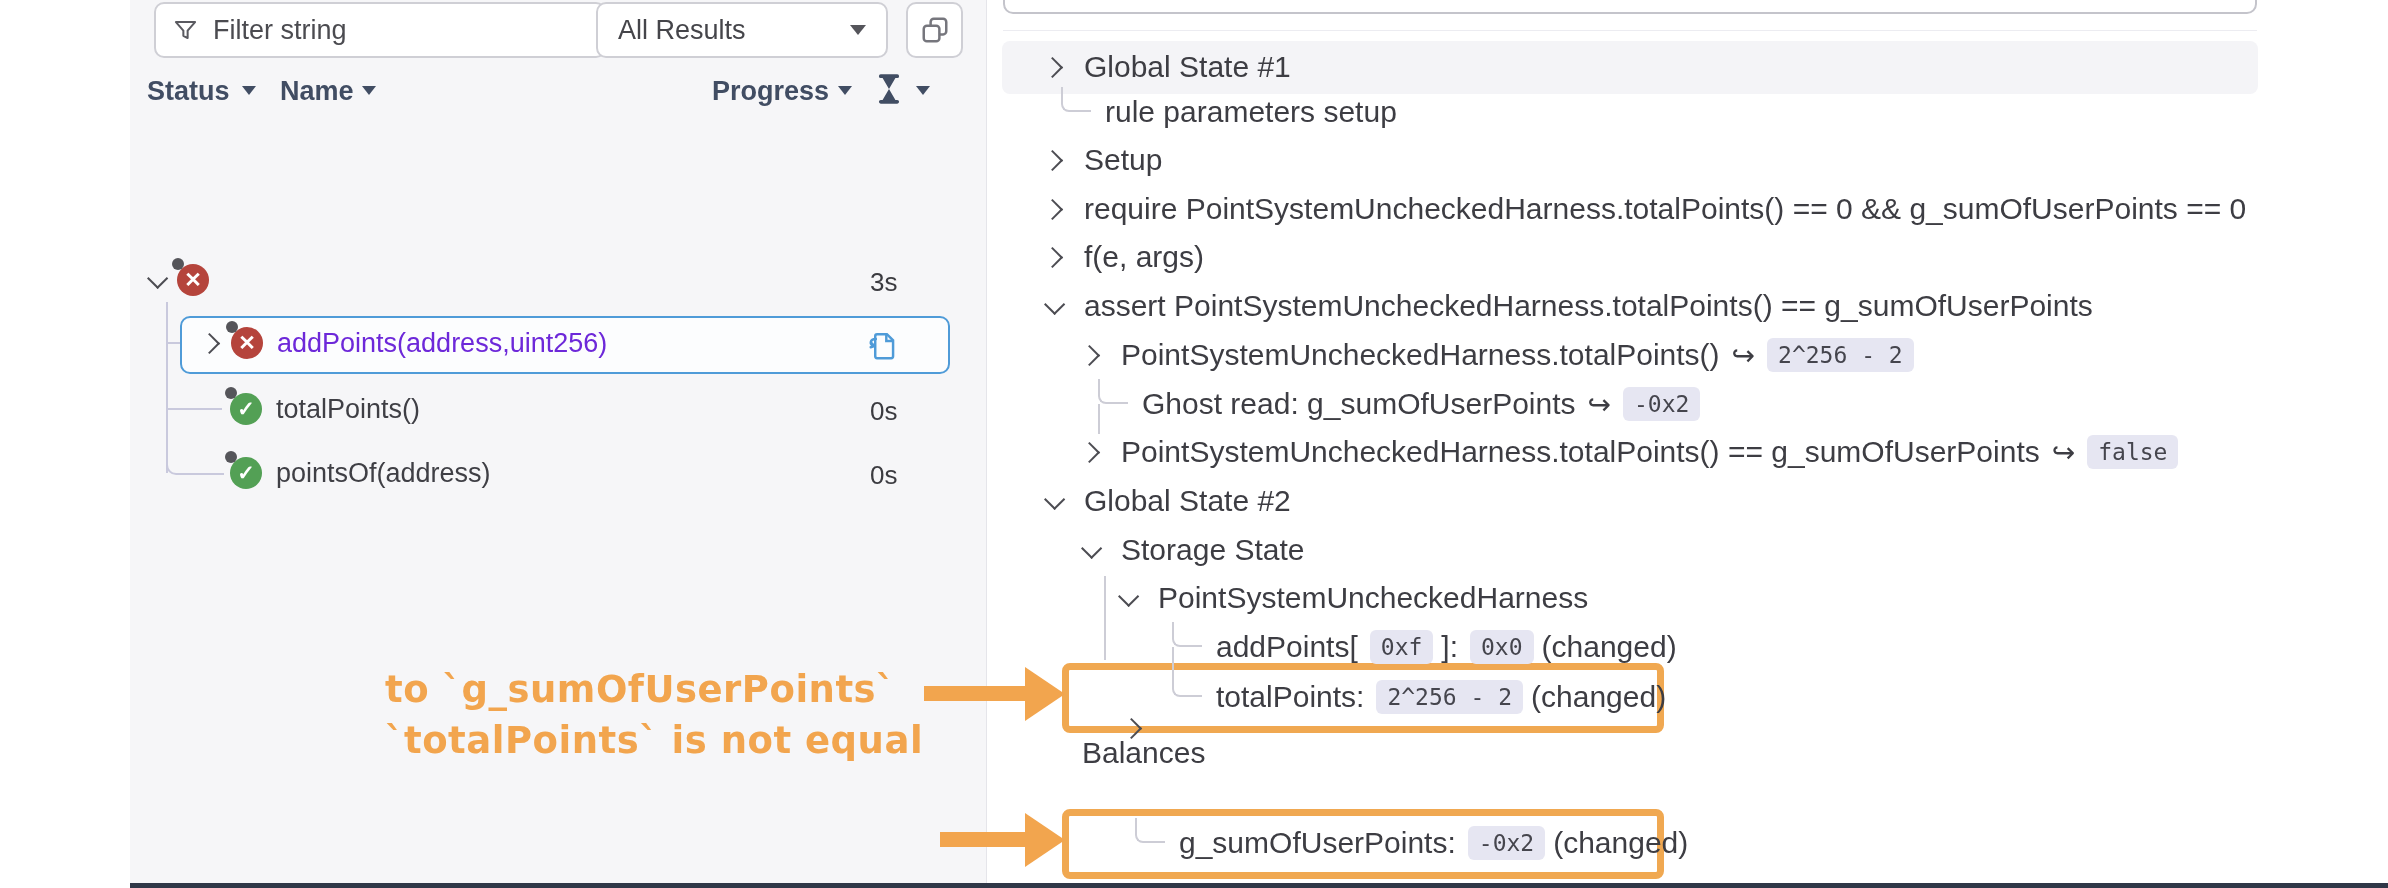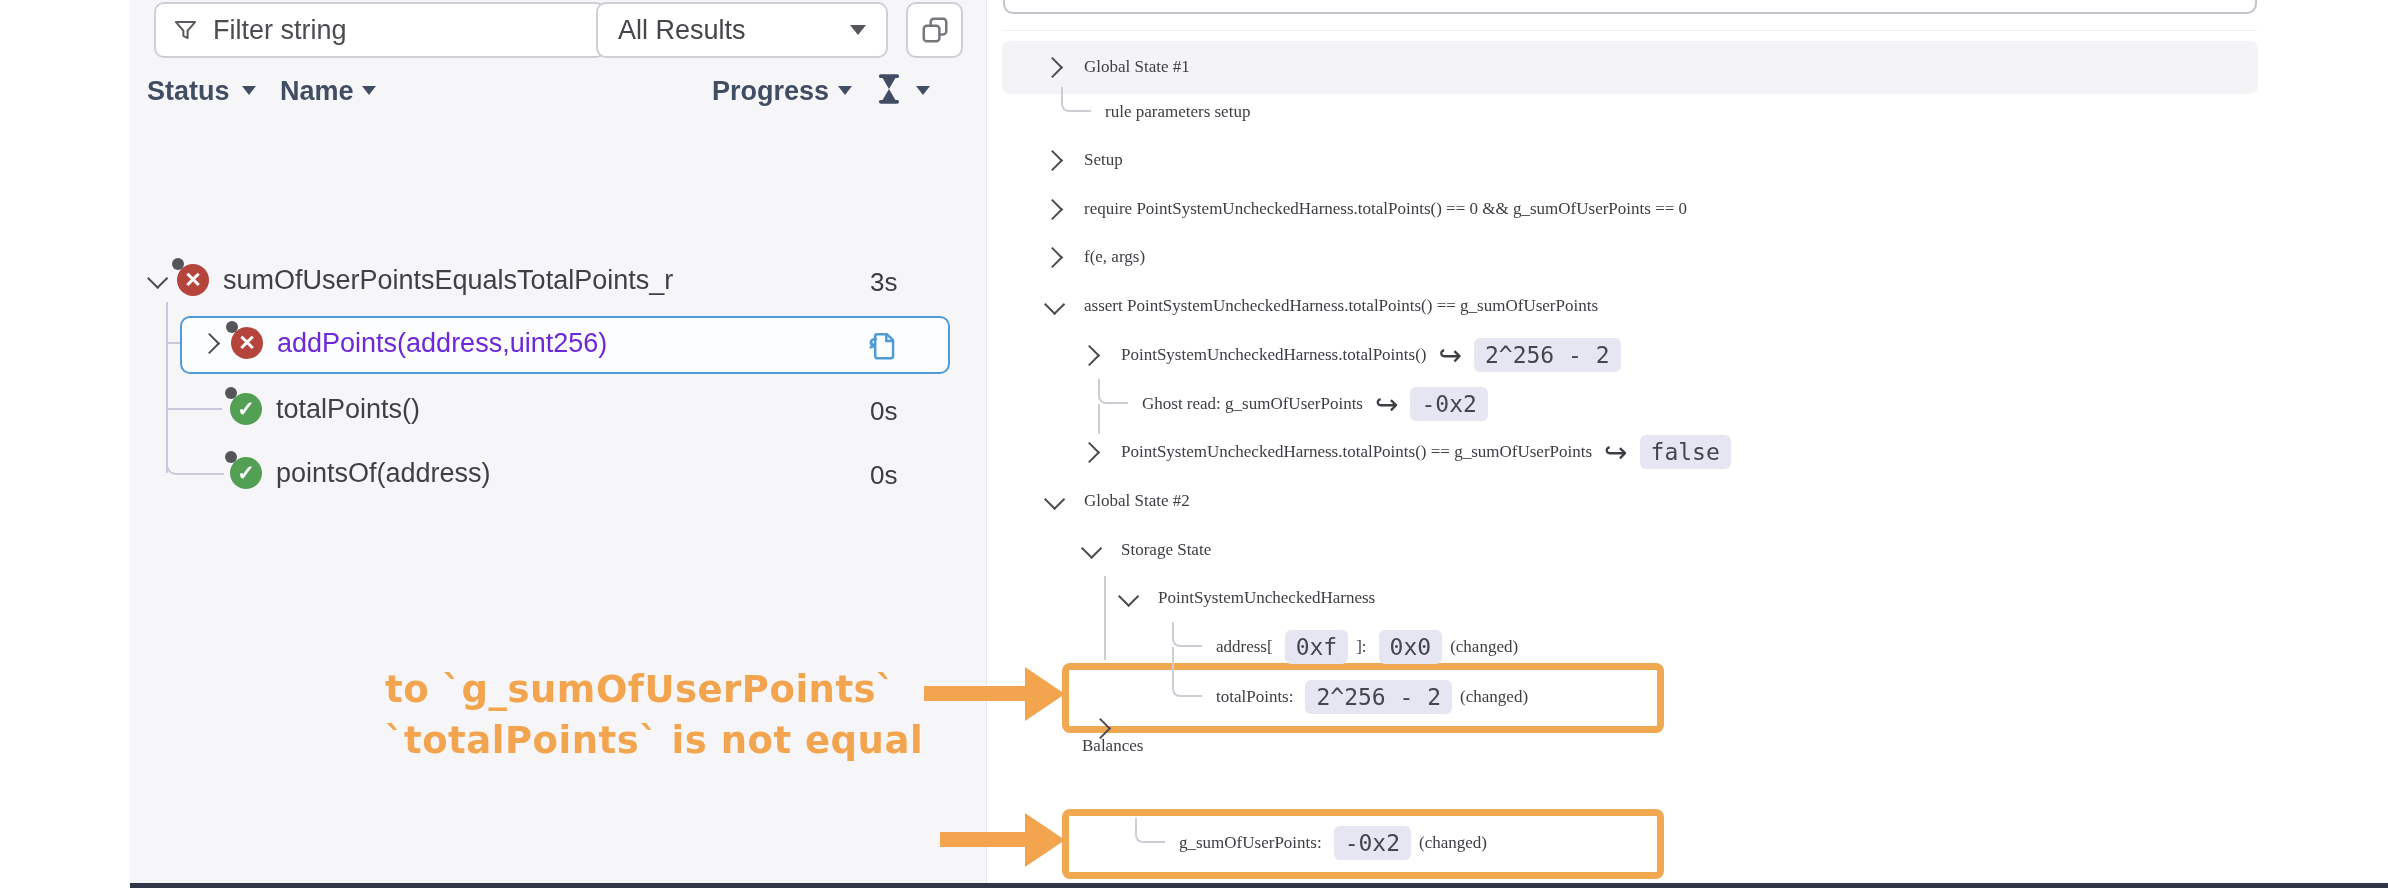--- a/index.html
+++ b/index.html
@@ -65,21 +65,21 @@
   
   .trace-panel{position:absolute;left:987px;top:0;width:1401px;height:888px;background:#ffffff;}
   .toolbar-frag{position:absolute;left:1003px;top:-28px;width:1254px;height:42px;
                 border:2px solid #c4c4cb;border-radius:10px;background:#fff;box-sizing:border-box;}
   .toolbar-divider{position:absolute;left:1003px;top:30px;width:1254px;height:1px;background:#ececf1;}
   .row-highlight{position:absolute;left:1002px;width:1256px;height:53px;border-radius:8px;background:#f4f4f7;}
 
   #trace{position:absolute;left:0;top:0;width:2388px;height:888px;pointer-events:none;}
   .trace-row{position:absolute;display:flex;align-items:center;height:48px;pointer-events:auto;cursor:default;}
   .trace-row .chev{margin-right:24px;}
-  .seg-text{font-size:17px;color:#3d3d43;white-space:pre;font-family:Liberation Serif, serif;}
+  .seg-text{font-size:30px;color:#3d3d43;white-space:pre;}
   .seg-arrow{font-size:28px;color:#3d3d43;margin-left:12px;}
   .seg-badge{font-family:"DejaVu Sans Mono",monospace;font-size:23px;color:#45454d;
              background:#e6e6f2;border-radius:6px;padding:4px 11px;margin-left:12px;white-space:pre;}
   .seg-badge + .seg-text{margin-left:8px;}
   .conn{position:absolute;width:30px;border-left:2px solid #cdcdd6;border-bottom:2px solid #cdcdd6;
         border-bottom-left-radius:8px;box-sizing:border-box;}
   .guide{position:absolute;width:2px;background:#cdcdd6;}
 
   .bottom-bar{position:absolute;left:130px;right:0;bottom:0;height:5px;background:#2f3747;z-index:50;}
 </style>
@@ -130,21 +130,20 @@
     </div>
 
     <div class="tree-vline" style="left:36px;top:302px;height:171px;"></div>
     <div class="tree-hline" style="left:36px;top:342px;width:14px;"></div>
     <div class="tree-hline" style="left:38px;top:408px;width:54px;"></div>
     <div class="tree-corner" style="left:36px;top:444px;width:56px;height:29px;"></div>
 
     <div class="tree-row" style="left:18px;top:258px;">
       <span class="chev down"></span>
       <span class="status-icon err">✕</span>
-      <span class="tree-label">sumOfUserPointsEqualsTotalPoints_r</span>
     </div>
     <span class="dur" style="top:267px;">3s</span>
 
     <div class="sel-box"></div>
     <div class="tree-row" style="left:72px;top:321px;">
       <span class="chev right"></span>
       <span class="status-icon err">✕</span>
       <span class="tree-label" style="color:#6d28d9;">addPoints(address,uint256)</span>
     </div>
     <span style="position:absolute;left:736px;top:326px;">
@@ -238,21 +237,21 @@
       <div class="trace-row" style="left: 1082px; top: 526px;">
         <span class="chev down"></span>
         <span class="seg-text">Storage State</span>
       </div>
       <div class="trace-row" style="left: 1119px; top: 574px;">
         <span class="chev down"></span>
         <span class="seg-text">PointSystemUncheckedHarness</span>
       </div>
       <div class="conn" style="left: 1172px; top: 622px; height: 25px;"></div>
       <div class="trace-row" style="left: 1216px; top: 623px;">
-        <span class="seg-text">address[</span>
+        <span class="seg-text">addPoints[</span>
         <span class="seg-badge">0xf</span>
         <span class="seg-text">]:</span>
         <span class="seg-badge">0x0</span>
         <span class="seg-text">(changed)</span>
       </div>
       <div class="conn" style="left: 1172px; top: 672px; height: 25px;"></div>
       <div class="trace-row" style="left: 1216px; top: 673px;">
         <span class="seg-text">totalPoints:</span>
         <span class="seg-badge">2^256 - 2</span>
         <span class="seg-text">(changed)</span>

